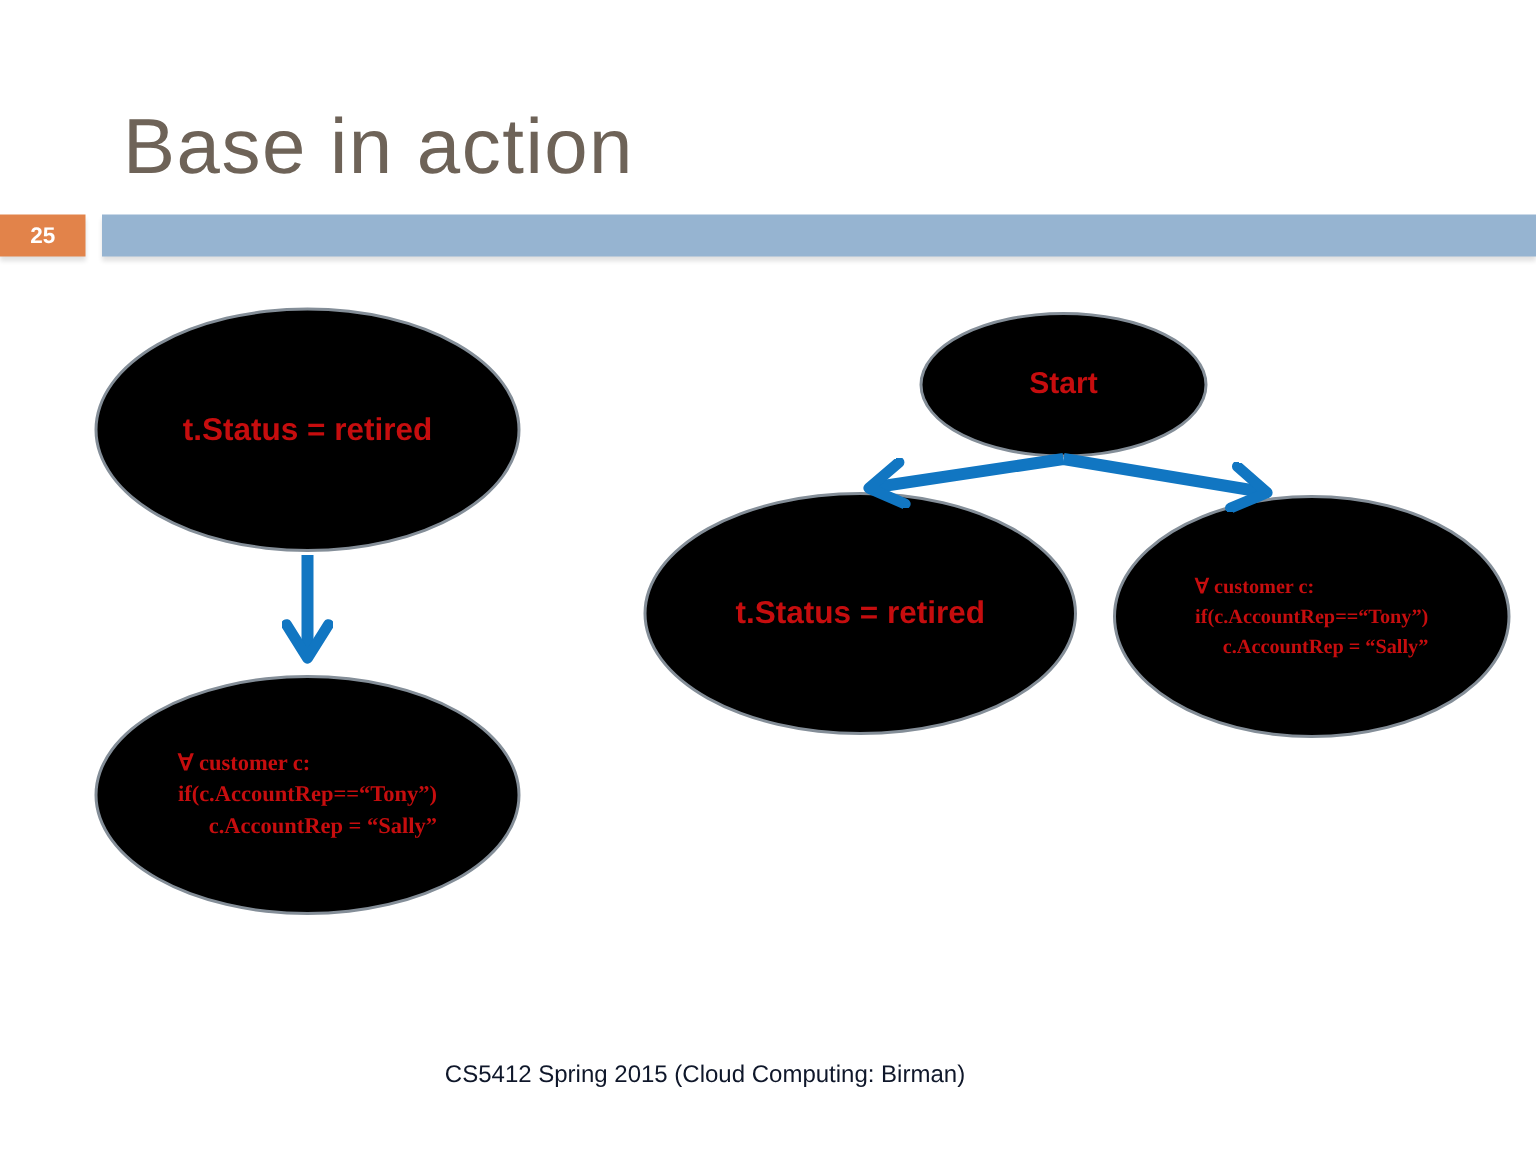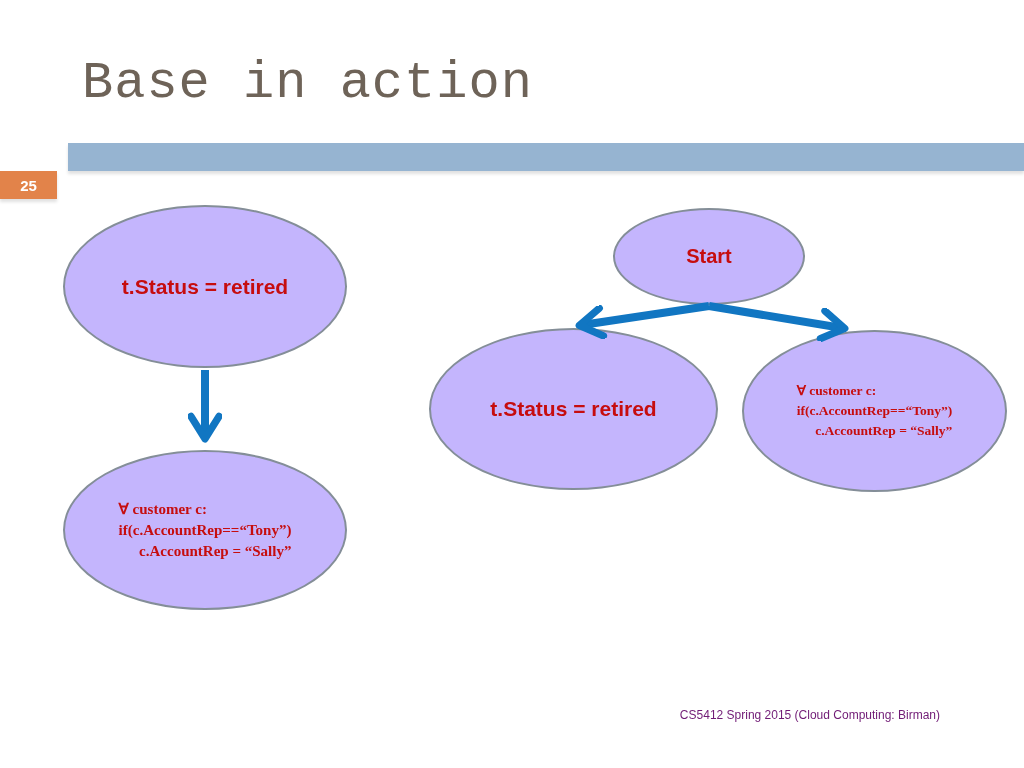--- a/index.html
+++ b/index.html
@@ -9,59 +9,57 @@
     height: 768px;
     background: #ffffff;
     overflow: hidden;
     font-family: "Liberation Sans", sans-serif;
   }
 
   
   .title {
     position: absolute;
     left: 82px;
-    top: 54px;
+    top: 68px;
     font-size: 52px;
     font-weight: 400;
     letter-spacing: 1px;
     color: #6e6358;
     white-space: nowrap;
-    font-family: Liberation Mono, monospace;
   }
   .page-badge {
     position: absolute;
     left: 0;
     top: 143px;
     width: 57px;
     height: 28px;
     background: #e2834a;
     color: #ffffff;
     font-size: 15px;
     font-weight: 700;
     display: flex;
     align-items: center;
     justify-content: center;
     box-shadow: 0 3px 3px rgba(0,0,0,0.12);
-    margin-top: 28px;
   }
   .header-bar {
     position: absolute;
     left: 68px;
     top: 143px;
     width: 956px;
     height: 28px;
     background: #96b4d1;
     box-shadow: 0 3px 3px rgba(0,0,0,0.12);
   }
 
   
   .node {
     position: absolute;
     border-radius: 50%;
-    background: #c4b5fd;
+    background: #000000;
     border: 2px solid #848e98;
     box-sizing: border-box;
     display: flex;
     align-items: center;
     justify-content: center;
     color: #c60d0e;
     text-align: center;
   }
   .node .label {
     font-weight: 700;
@@ -94,23 +92,23 @@
     top: 0;
     pointer-events: none;
   }
 
   
   .footer {
     position: absolute;
     left: 0;
     top: 708px;
     width: 940px;
-    text-align: right;
-    font-size: 12px;
-    color: #701a75;
+    text-align: center;
+    font-size: 16px;
+    color: #0f172a;
   }
 </style>
 </head>
 <body>
 
 <div class="slide">
 
   <div class="title">Base in action</div>
 
   <div class="page-badge">25</div>

